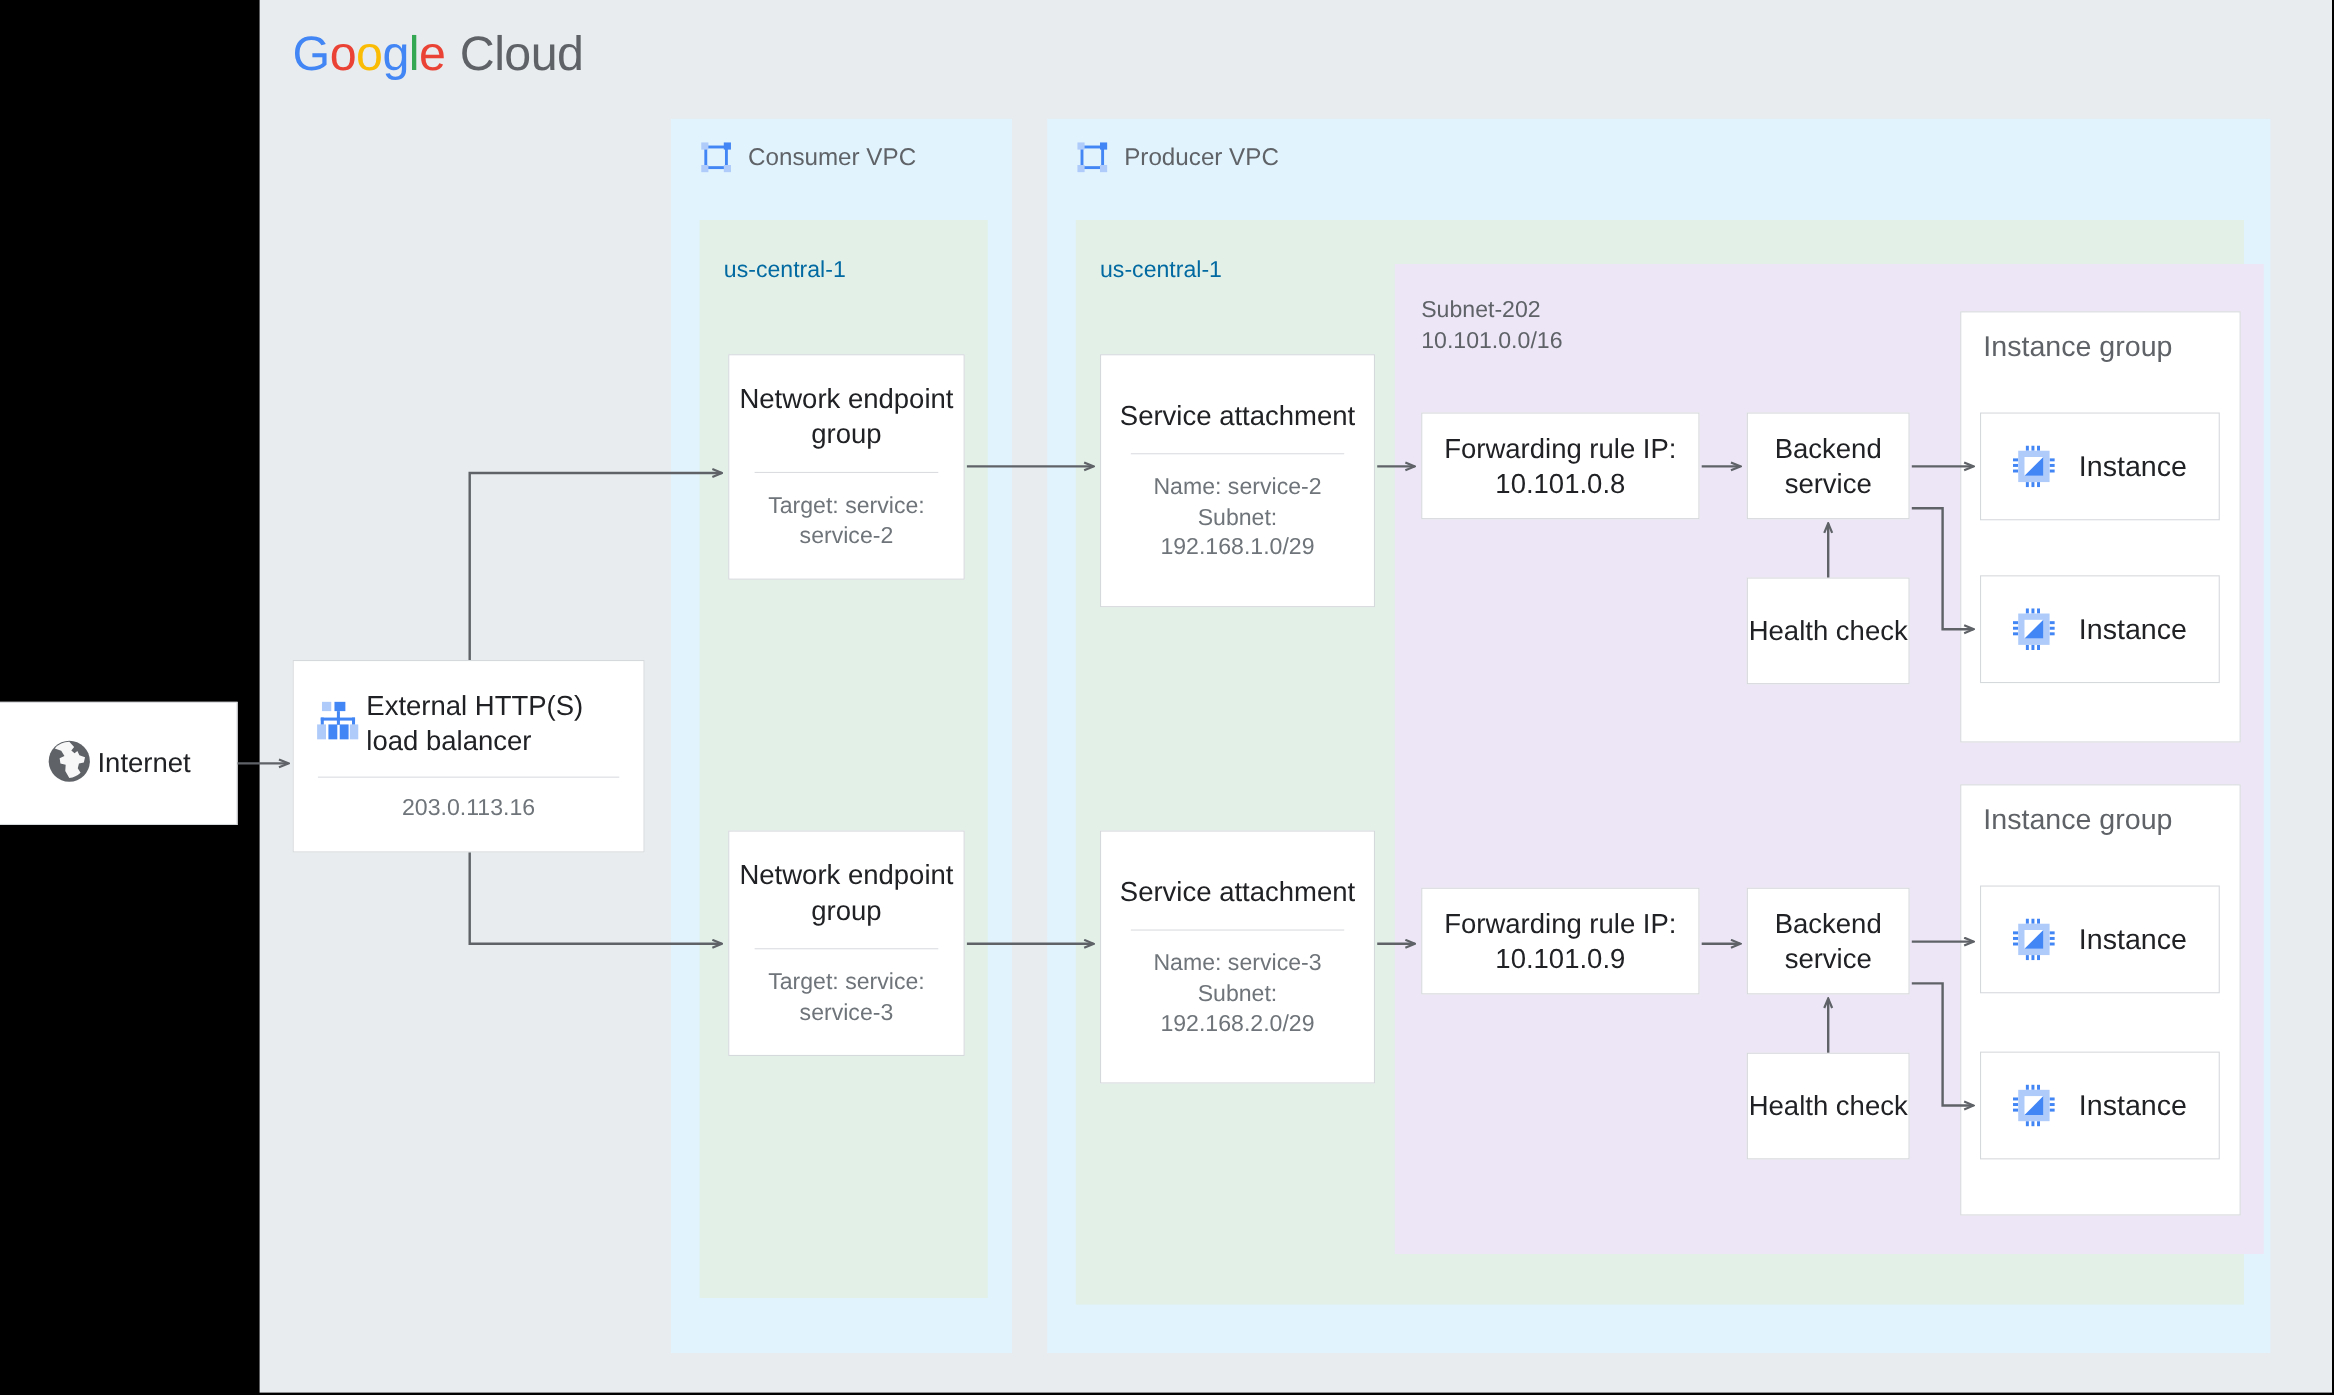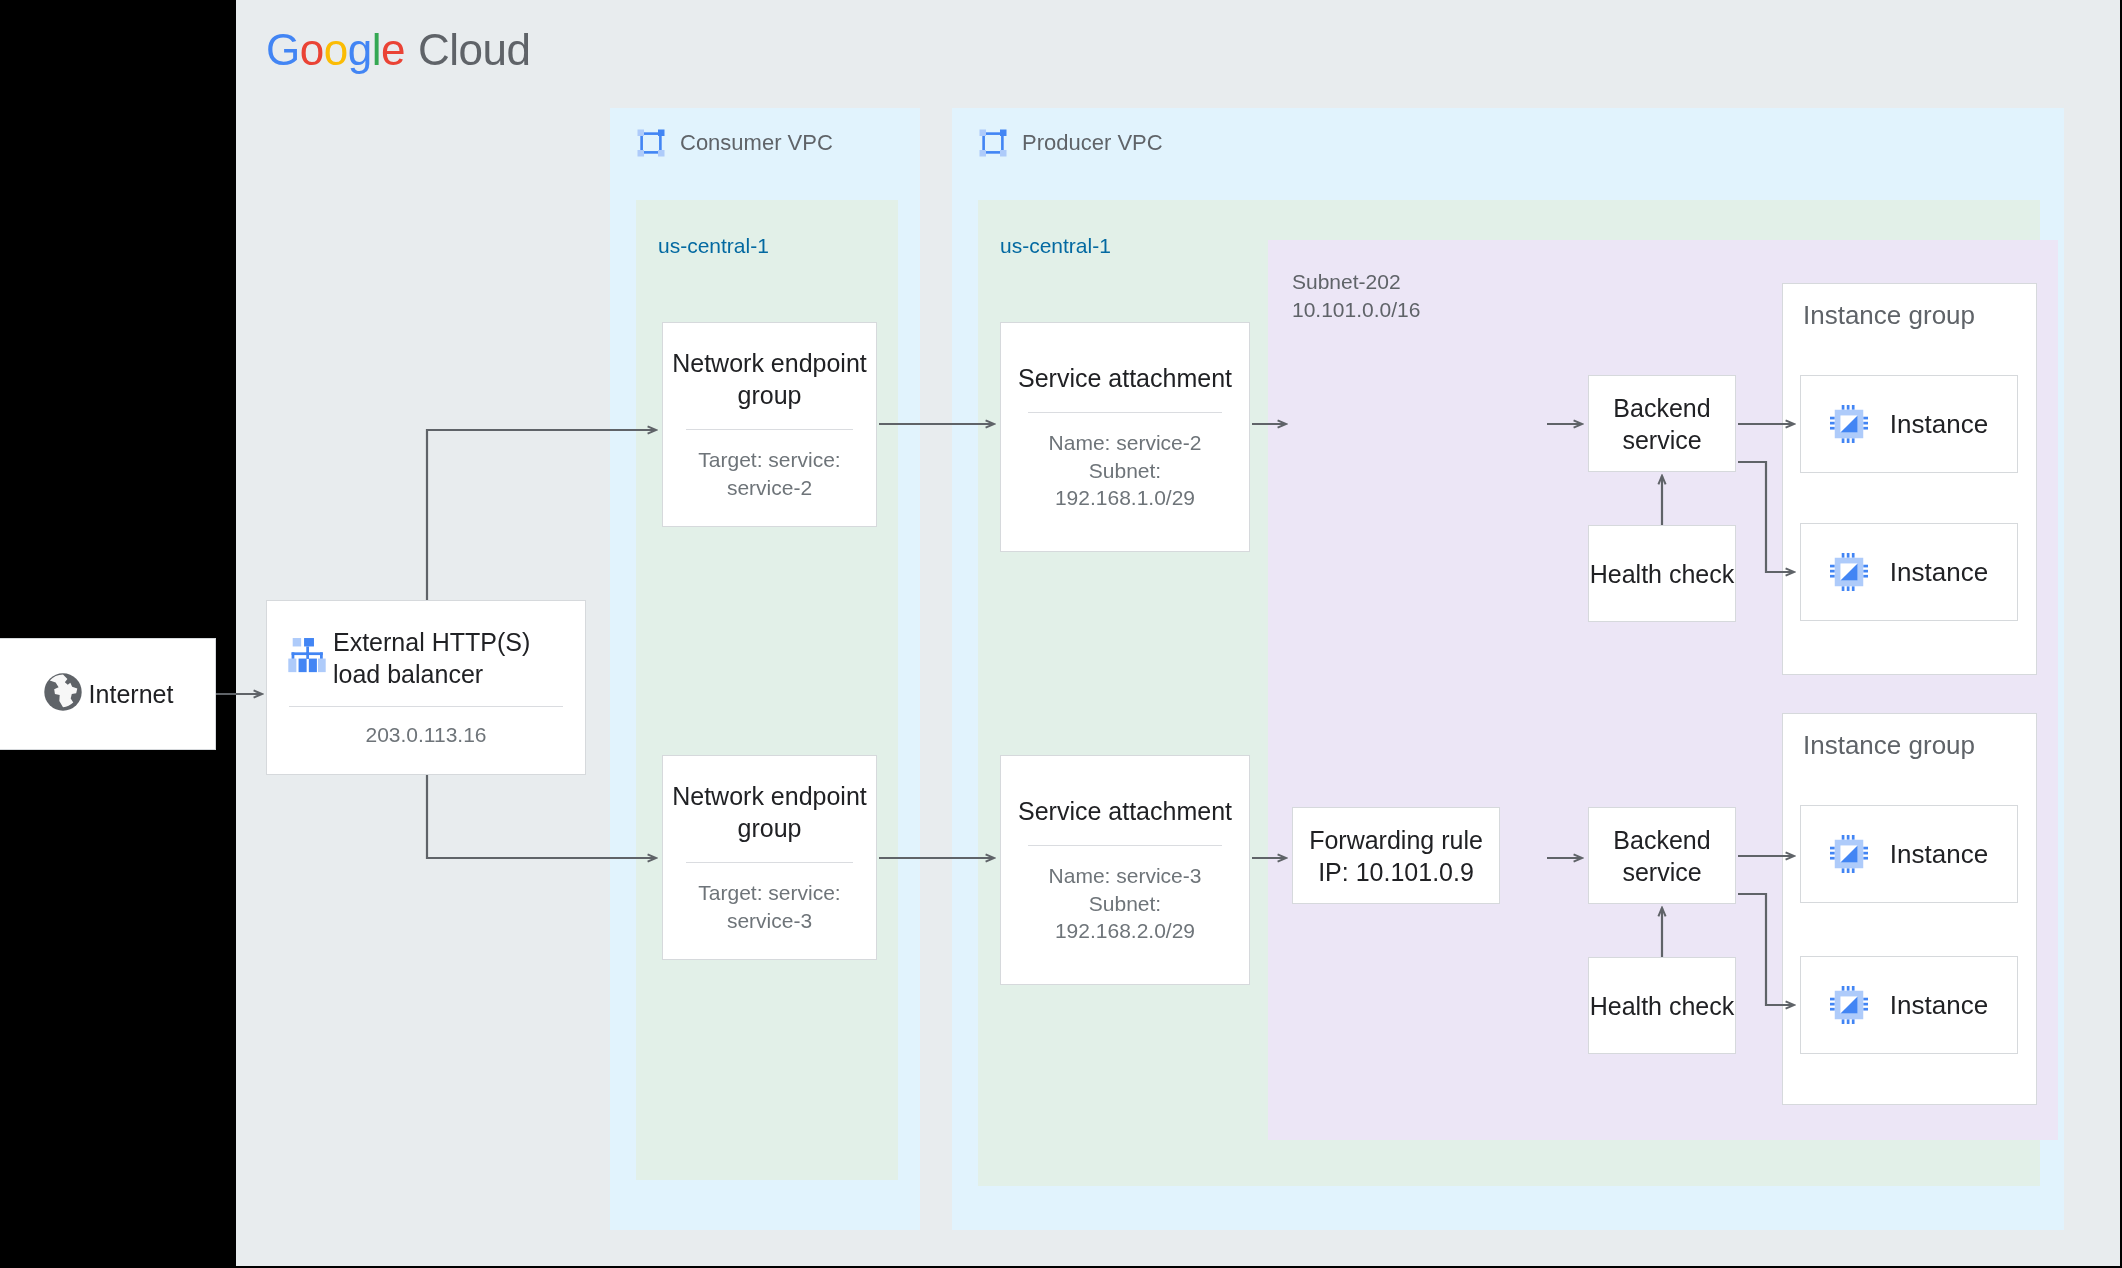--- a/index.html
+++ b/index.html
@@ -112,20 +112,23 @@
 Subnet:
 192.168.2.0/29</div>
   </div>
 
   <div class="subnet" style="left:1268px;top:240px;width:790px;height:900px;"></div>
   <div class="slabel" style="left:1292px;top:268px;">
     <span>Subnet-202</span><br>
     <span>10.101.0.0/16</span>
   </div>
 
+  <div class="card" style="left:1292px;top:375px;width:253px;height:97px;">
+    <div class="ttl">Forwarding rule IP: 10.101.0.8</div>
+  </div>
   <div class="card" style="left:1588px;top:375px;width:148px;height:97px;">
     <div class="ttl">Backend service</div>
   </div>
   <div class="card" style="left:1588px;top:525px;width:148px;height:97px;">
     <div class="ttl">Health check</div>
   </div>
 
   <div class="igbox" style="left:1782px;top:283px;width:255px;height:392px;">
     <div class="iglabel">Instance group</div>
   </div>
@@ -171,21 +174,21 @@
           <rect x="21" y="13.8" width="3" height="1.7"></rect>
         </g>
         <rect x="3" y="3" width="18" height="18" fill="#aecbfa"></rect>
         <rect x="6.6" y="6.6" width="10.8" height="10.8" fill="#fff"></rect>
         <path d="M6.6 17.4 L17.4 6.6 L17.4 17.4 Z" fill="#4285f4"></path>
       </svg>
     </span>
     <span class="lab">Instance</span>
   </div>
 
-  <div class="card" style="left:1292px;top:807px;width:208px;height:97px;">
+  <div class="card" style="left:1292px;top:807px;width:253px;height:97px;">
     <div class="ttl">Forwarding rule IP: 10.101.0.9</div>
   </div>
   <div class="card" style="left:1588px;top:807px;width:148px;height:97px;">
     <div class="ttl">Backend service</div>
   </div>
   <div class="card" style="left:1588px;top:957px;width:148px;height:97px;">
     <div class="ttl">Health check</div>
   </div>
 
   <div class="igbox" style="left:1782px;top:713px;width:255px;height:392px;">

